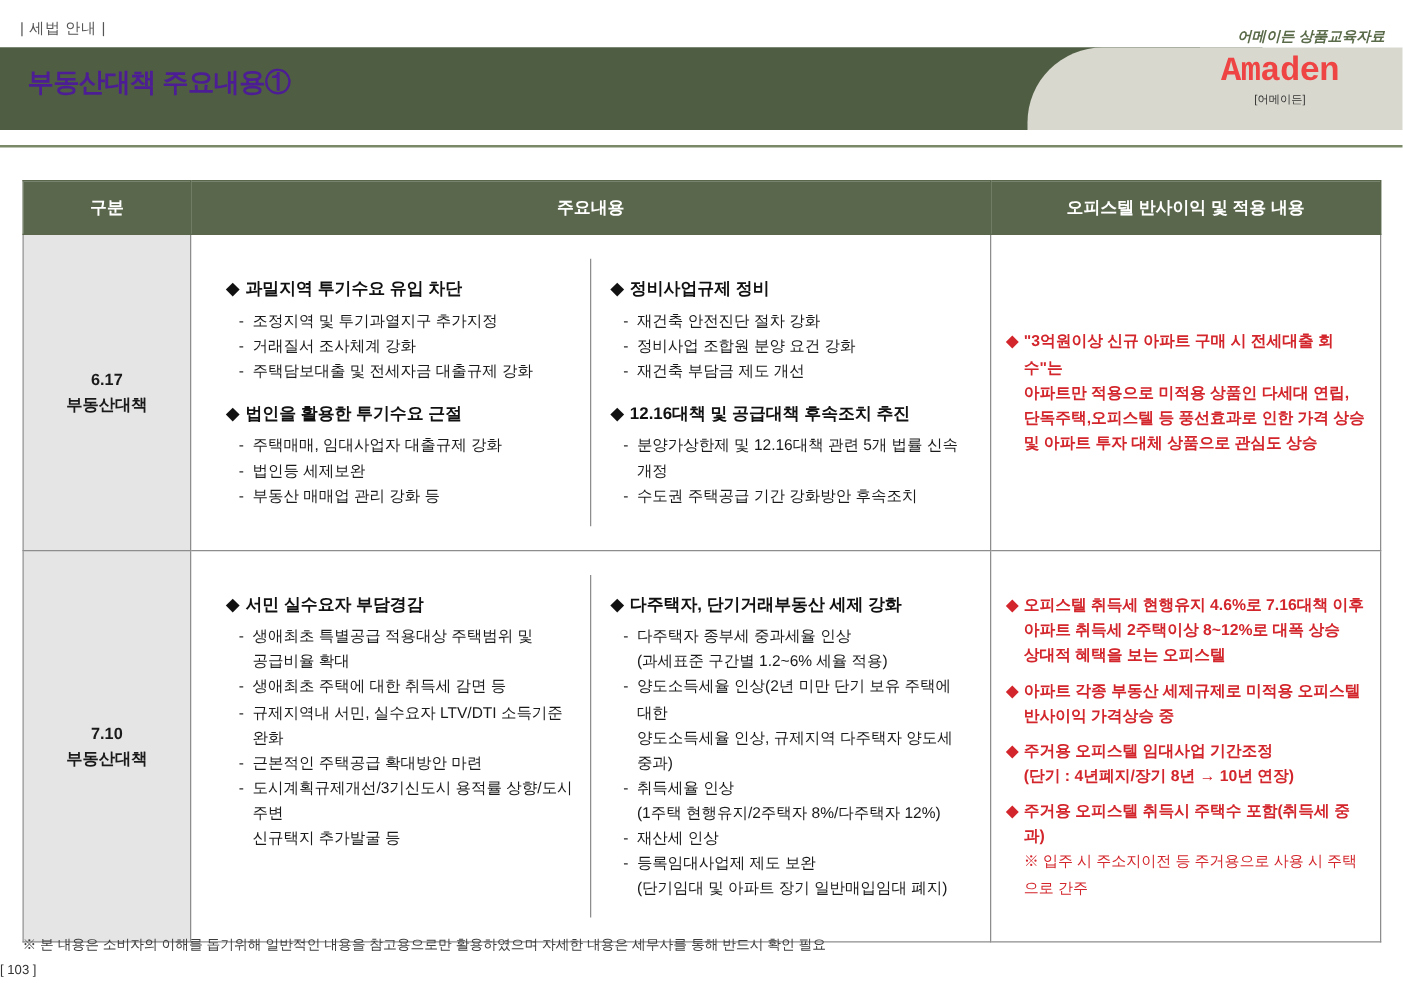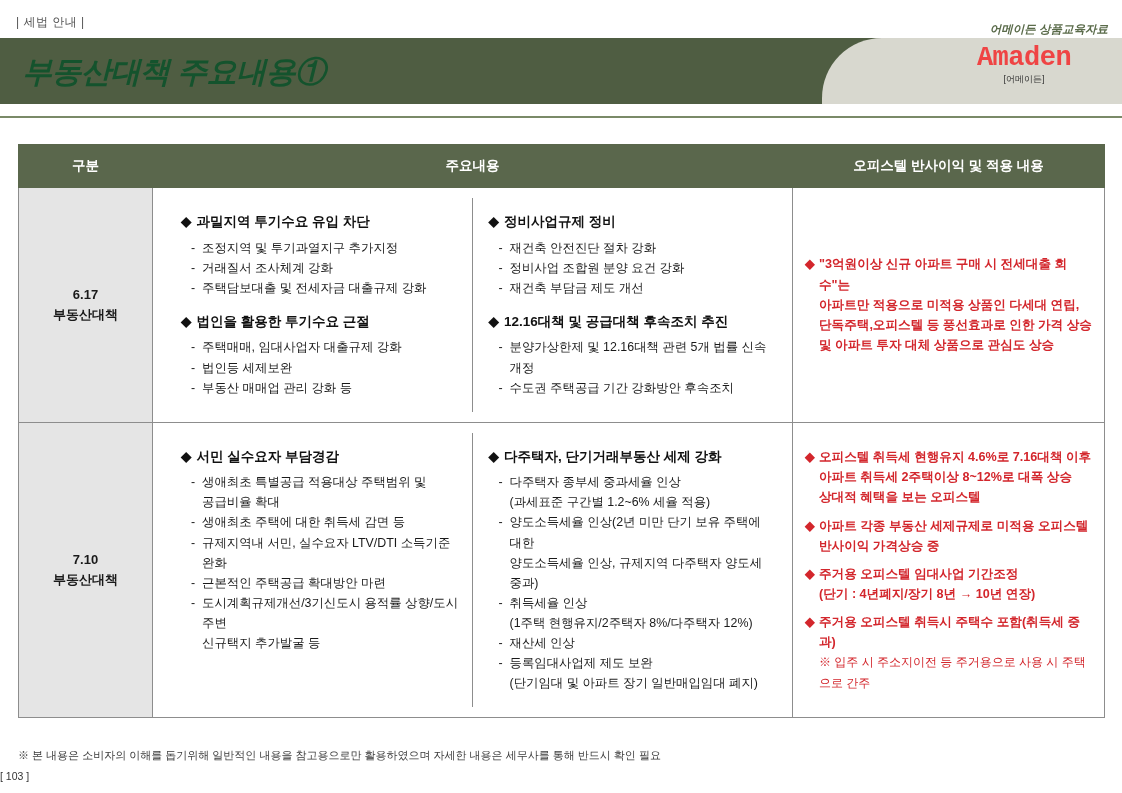--- a/index.html
+++ b/index.html
@@ -55,24 +55,23 @@
     top: 38px;
     width: 960px;
     height: 66px;
     background: #4f5d42;
     border-radius: 0 0 60px 0;
   }
   .header-title {
     position: absolute;
     left: 22px;
     top: 52px;
-    font-size: 30px;
-    font-weight: bold;
-    font-style: italic;
-    color: #14532d;
+    font-size: 21px;
+    font-weight: bold;
+    color: #4c1d95;
     letter-spacing: -0.5px;
   }
   .header-rightband {
     position: absolute;
     right: 0;
     top: 38px;
     width: 300px;
     height: 66px;
     background: #d8d8cf;
     border-radius: 60px 0 0 0;
@@ -125,21 +124,21 @@
     font-size: 13.5px;
     font-weight: bold;
     height: 40px;
     border: 1px solid #5a674c;
     text-align: center;
     vertical-align: middle;
   }
   table.main td {
     border: 1px solid #8d8d8d;
     vertical-align: middle;
-    padding: 10px 12px;
+    padding: 19px 12px;
   }
   td.col-label {
     background: #e5e5e5;
     text-align: center;
     font-size: 13px;
     font-weight: bold;
     line-height: 1.5;
     color: #1a1a1a;
   }
   td.col-main {

